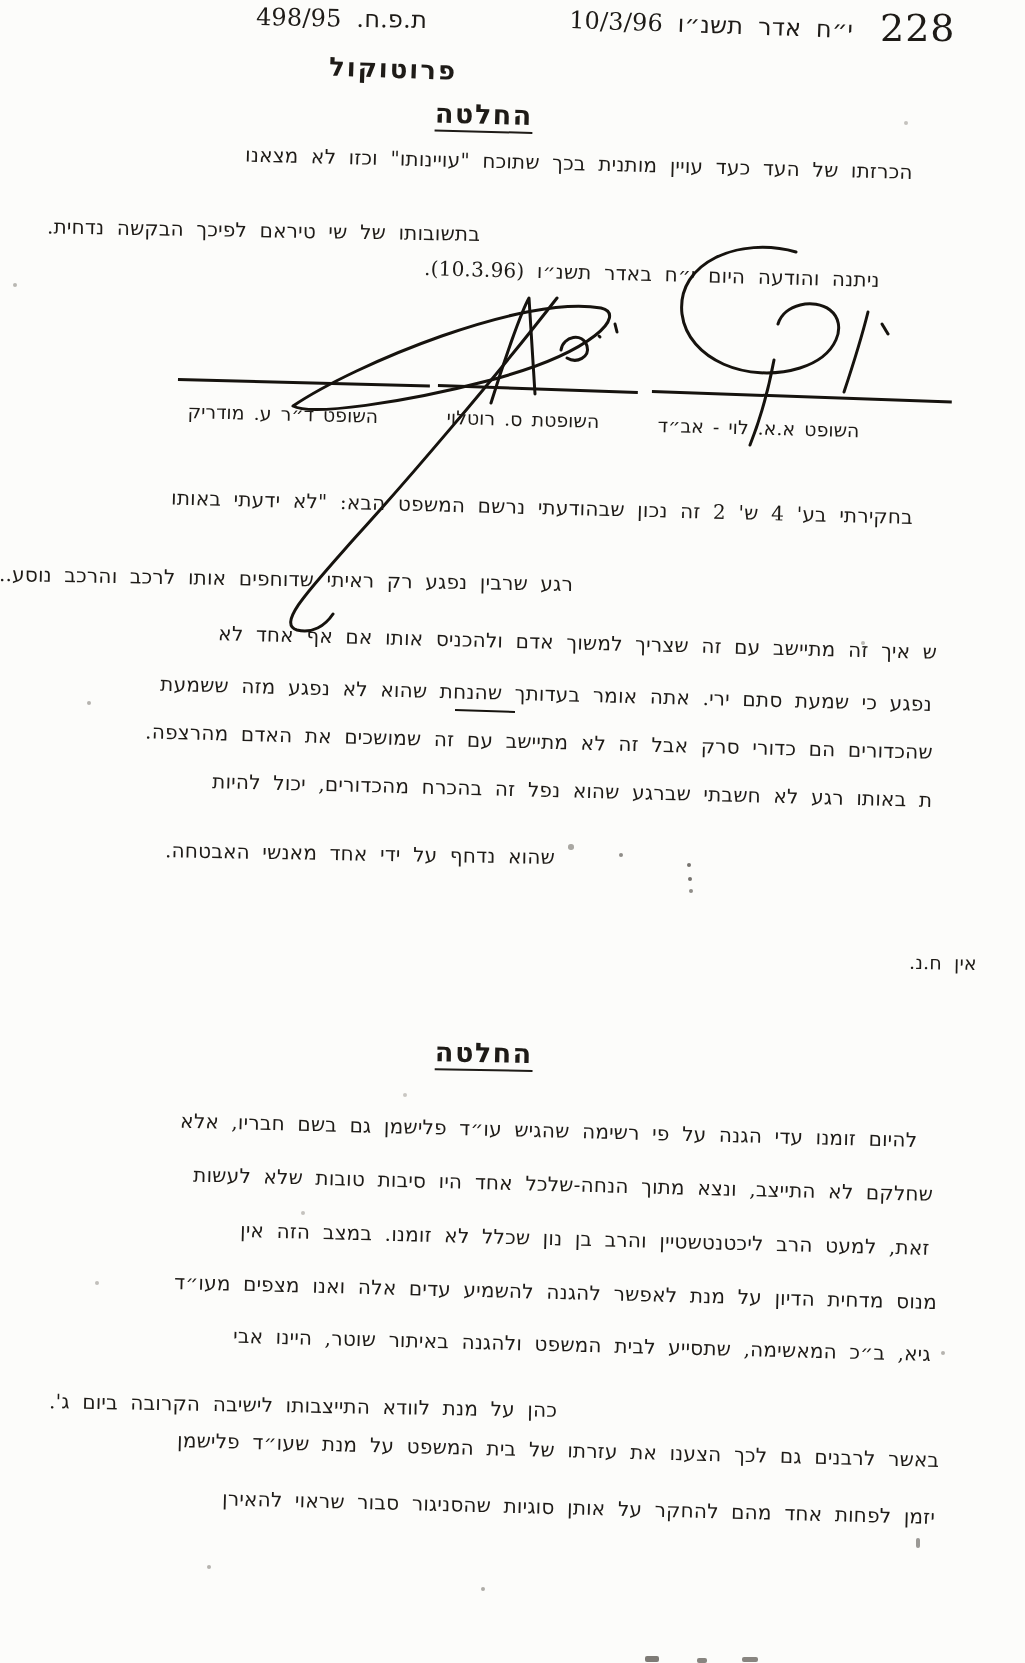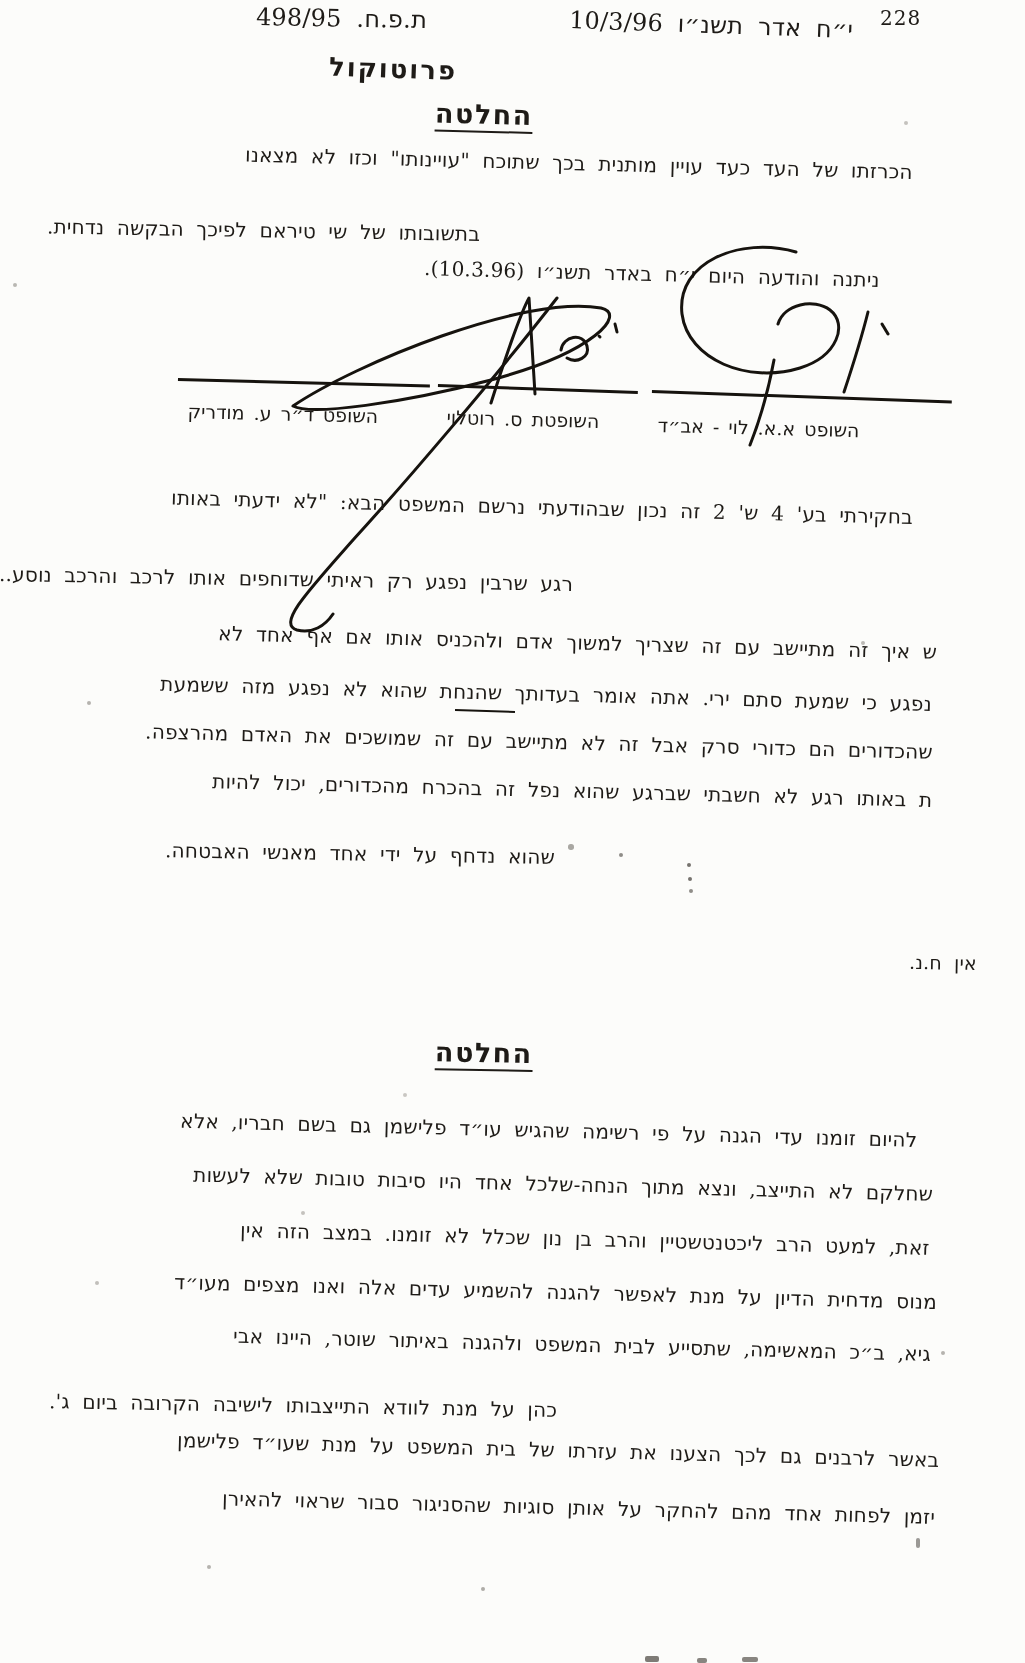--- a/index.html
+++ b/index.html
@@ -13,21 +13,21 @@
     position:absolute;white-space:nowrap;font-size:20px;
     word-spacing:6px;letter-spacing:.2px;transform-origin:100% 50%;
   }
   .sm{font-size:19px;}
   .hdr{font-size:24px;word-spacing:7px;}
   .title{
     font-weight:bold;font-size:27px;letter-spacing:1.5px;word-spacing:2px;
     text-decoration:underline;text-decoration-thickness:2px;text-underline-offset:7px;
   }
   .proto{font-weight:bold;font-size:26px;letter-spacing:2px;}
-  .pageno{font-size:20px;letter-spacing:1px;}
+  .pageno{font-size:38px;letter-spacing:1px;}
   .r1{transform:rotate(1deg);}
   .r15{transform:rotate(1.5deg);}
   .r2{transform:rotate(2deg);}
   .sig-line{position:absolute;border-top:3px solid #16130e;transform-origin:0 0;}
   .sig-label{position:absolute;white-space:nowrap;font-size:19px;word-spacing:3px;transform-origin:0 0;}
   .sig-svg{position:absolute;}
   .sig-svg path{fill:none;stroke:#16130e;stroke-width:3;stroke-linecap:round;stroke-linejoin:round;}
   .pen-strike{position:absolute;border-top:2.5px solid #16130e;transform:rotate(2deg);}
   .speckles{
     position:absolute;top:0;left:0;width:2px;height:2px;border-radius:50%;background:transparent;

